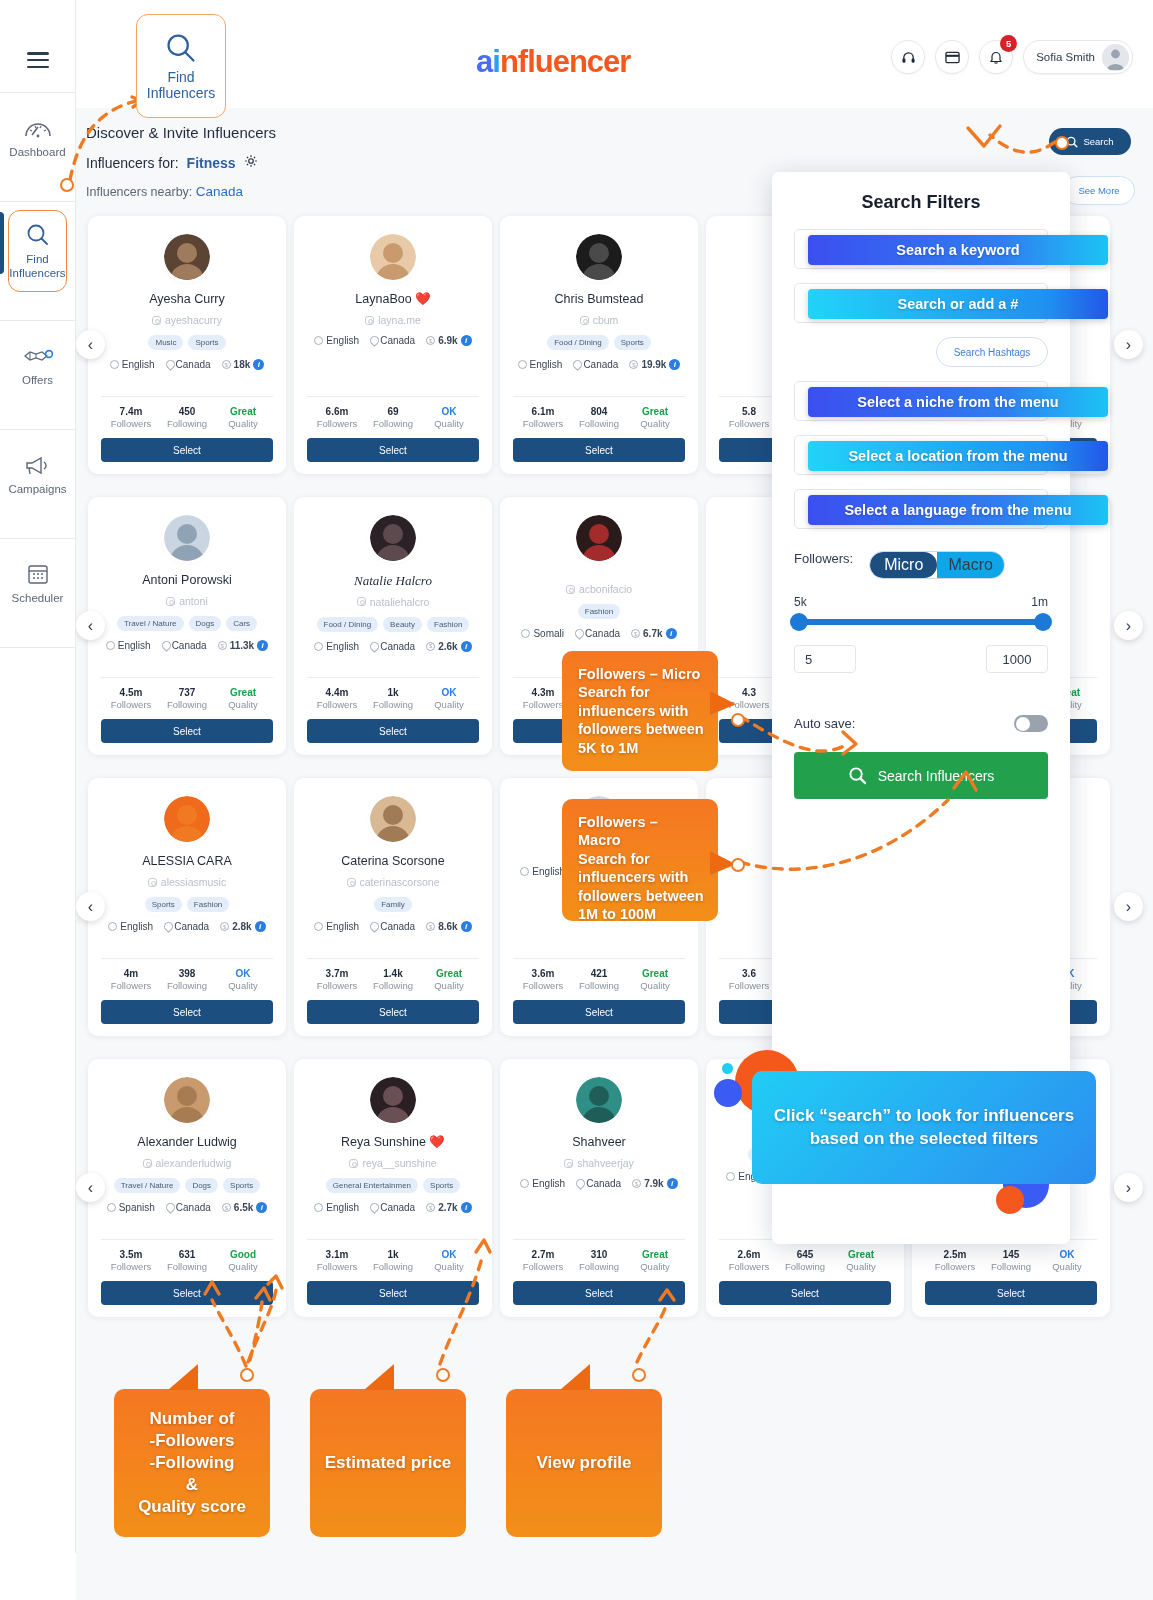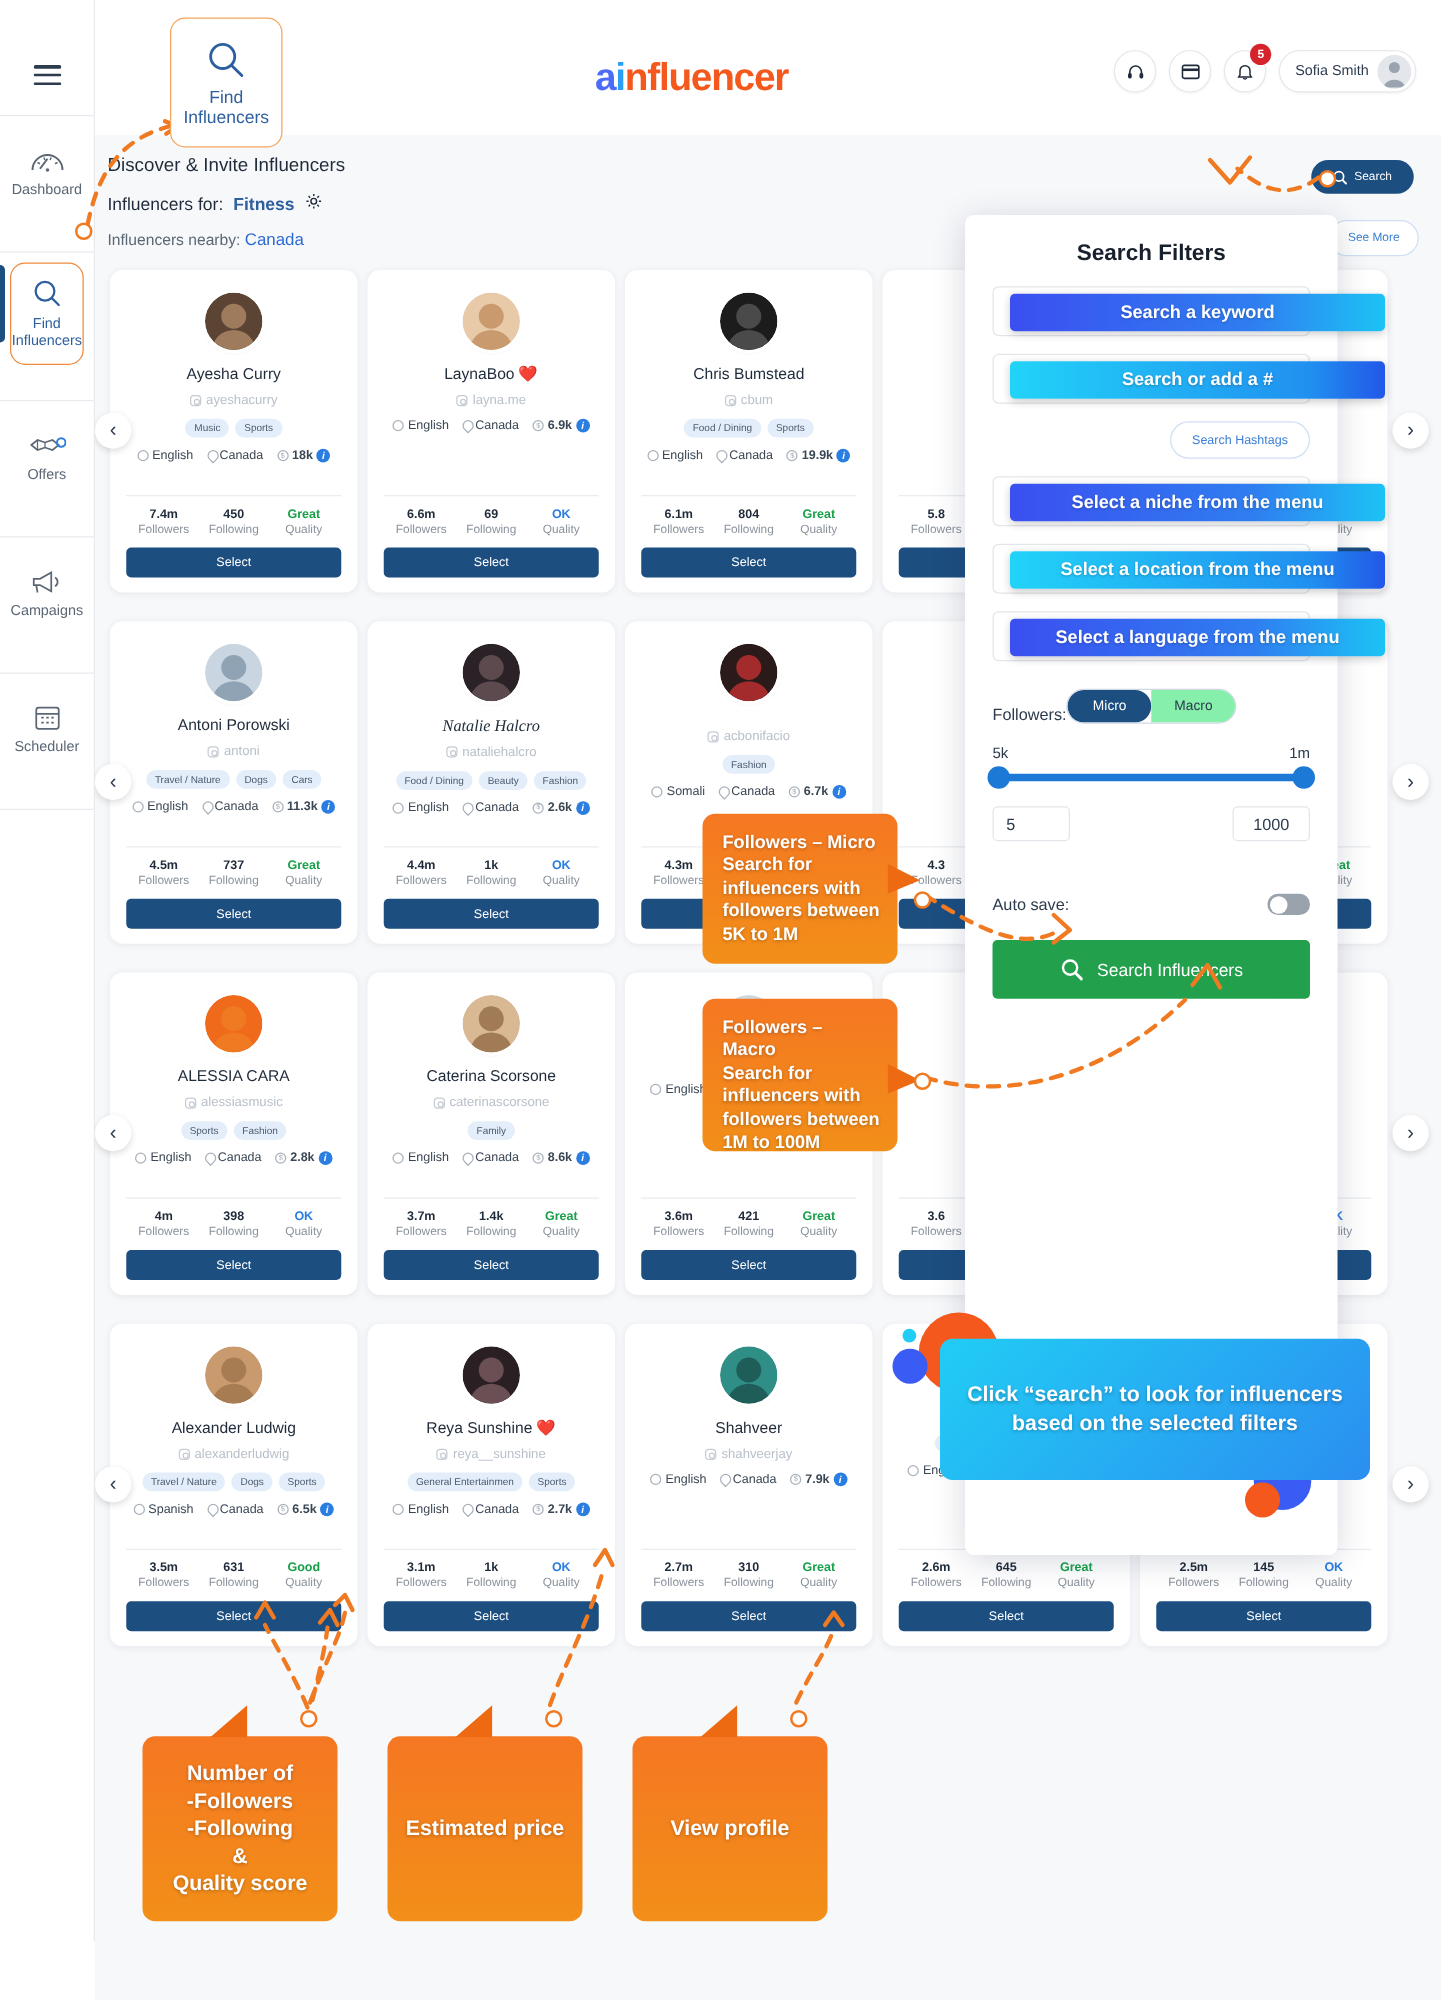--- a/index.html
+++ b/index.html
@@ -132,27 +132,27 @@
     position:absolute; left: 14px; top: 6px; width: 300px; height: 30px; color:#fff;
     font-weight:700; display:flex; align-items:center; justify-content:center; text-align:center;
     font-size: 14.5px; border-radius: 4px; text-shadow: 0 1px 2px rgba(0,0,0,.25);
     box-shadow: 0 2px 7px rgba(0,0,0,.2);
   }
   .ribbon.two { height: 42px; top: 0; line-height: 1.1; }
   .rb-blue { background: linear-gradient(90deg,#3b4ff0 0%, #2f7ef0 65%, #1cc3f5 100%); }
   .rb-cyan { background: linear-gradient(90deg,#22d3f8 0%, #2090f0 80%, #2257e8 100%); }
   .hashtag-btn { width: 112px; height: 30px; margin: 2px 0 14px auto; border:1px solid #cfe0f5;
     border-radius:16px; color:#3b7fd4; font-size:10px; display:flex;align-items:center;justify-content:center;cursor:pointer;}
-  .followers-row { display:flex; align-items:flex-end; gap: 0; margin-top: 22px; }
+  .followers-row { display:flex; align-items:flex-start; gap: 16px; margin-top: 22px; }
   .followers-row .flabel { font-size: 13px; color:#2d3b4e; }
   .toggle-grp { display:flex; width: 136px; height: 28px; border-radius:15px; overflow:hidden;
     border:1px solid #cfd8e2; }
-  .tg { flex:1; display:flex;align-items:center;justify-content:center; font-size:11px; cursor:pointer;}
+  .tg { flex:1; display:flex;align-items:center;justify-content:center; font-size:16px; cursor:pointer;}
   .tg.on { background:#1c4e80; color:#fff; border-radius:15px; }
-  .tg.off { background:#86efac; color:#2d3b4e; }
+  .tg.off { background:#0ea5e9; color:#2d3b4e; }
   .slider-labels { display:flex; justify-content:space-between; margin-top: 16px; font-size:12px; color:#2d3b4e;}
   .slider { position:relative; height: 6px; background:#1c7ad6; border-radius:4px; margin-top: 10px; }
   .knob { position:absolute; top:-6px; width:18px;height:18px;border-radius:50%;background:#1c7ad6; cursor:pointer;}
   .knob.l { left:-4px; } .knob.r { right:-4px; }
   .num-row { display:flex; justify-content:space-between; margin-top: 20px; }
   .num-box { width: 62px; height: 28px; border:1px solid #e2e5ea; border-radius:4px; background:#fff;
     display:flex; align-items:center; padding-left: 10px; font-size:13px; color:#2d3b4e; }
   .num-box.r { justify-content:center; padding:0; }
   .autosave { display:flex; align-items:center; justify-content:space-between; margin-top: 42px; }
   .autosave .alabel { font-size: 13px; color:#2d3b4e; }

